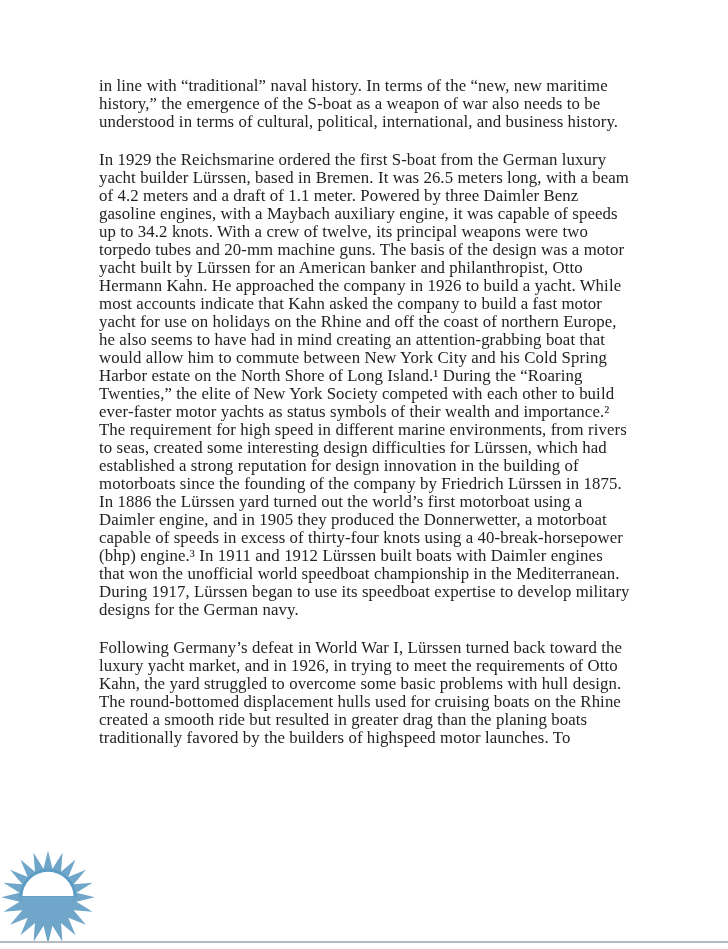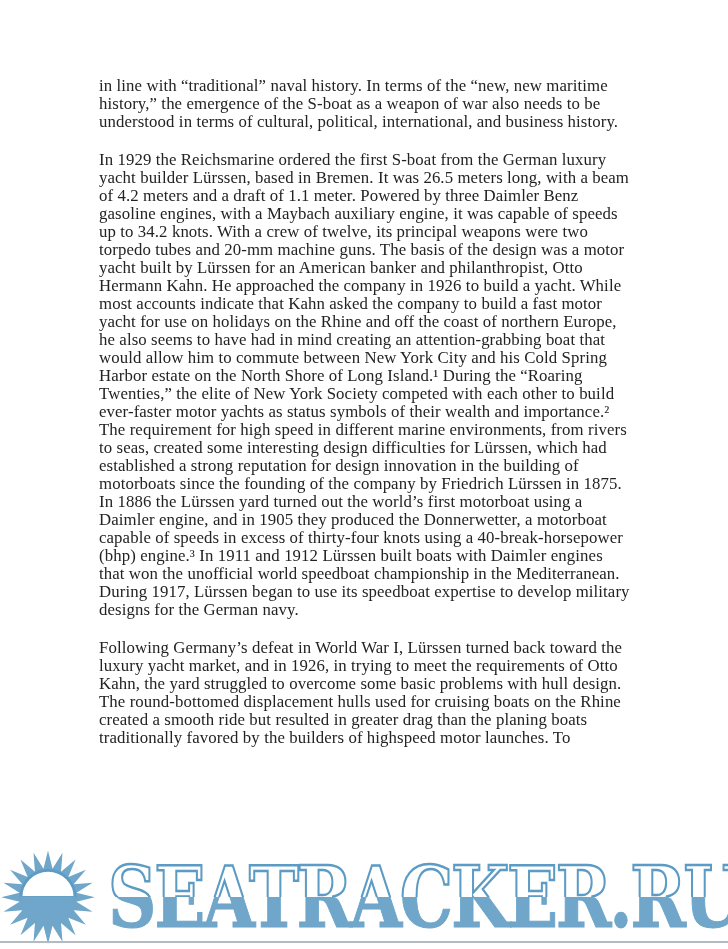--- a/index.html
+++ b/index.html
@@ -123,21 +123,17 @@
 created a smooth ride but resulted in greater drag than the planing boats
 traditionally favored by the builders of highspeed motor launches. To</p>
   </div>
 
   <div class="watermark">
     <svg class="sun" viewBox="0 0 120 120" aria-hidden="true">
       <polygon points="60.0,5.0 65.0,25.4 76.1,7.5 74.5,28.5 90.6,14.9 82.6,34.4 102.1,26.4 88.5,42.5 109.5,40.9 91.6,52.0 112.0,57.0 91.6,62.0 109.5,73.1 88.5,71.5 102.1,87.6 82.6,79.6 90.6,99.1 74.5,85.5 76.1,106.5 65.0,88.6 60.0,109.0 55.0,88.6 43.9,106.5 45.5,85.5 29.4,99.1 37.4,79.6 17.9,87.6 31.5,71.5 10.5,73.1 28.4,62.0 8.0,57.0 28.4,52.0 10.5,40.9 31.5,42.5 17.9,26.4 37.4,34.4 29.4,14.9 45.5,28.5 43.9,7.5 55.0,25.4" style="fill:var(--wm-fill,#6FA6C9);"></polygon>
       <path d="M30,57 A30,30 0 0 1 90,57 Z" style="fill:#ffffff;stroke:var(--wm-outline,#5C9BC4);stroke-width:3;"></path>
       <path d="M30,57 A30,30 0 0 0 90,57 Z" style="fill:var(--wm-fill,#6FA6C9);stroke:var(--wm-fill,#6FA6C9);stroke-width:2;"></path>
     </svg>
-    <div class="wm-text-wrap">
-      <span class="wm-layer wm-top">SEATRACKER.RU</span>
-      <span class="wm-layer wm-bottom">SEATRACKER.RU</span>
-    </div>
   </div>
 
   <div class="divider"></div>
 
 </div>
 
 </body></html>

